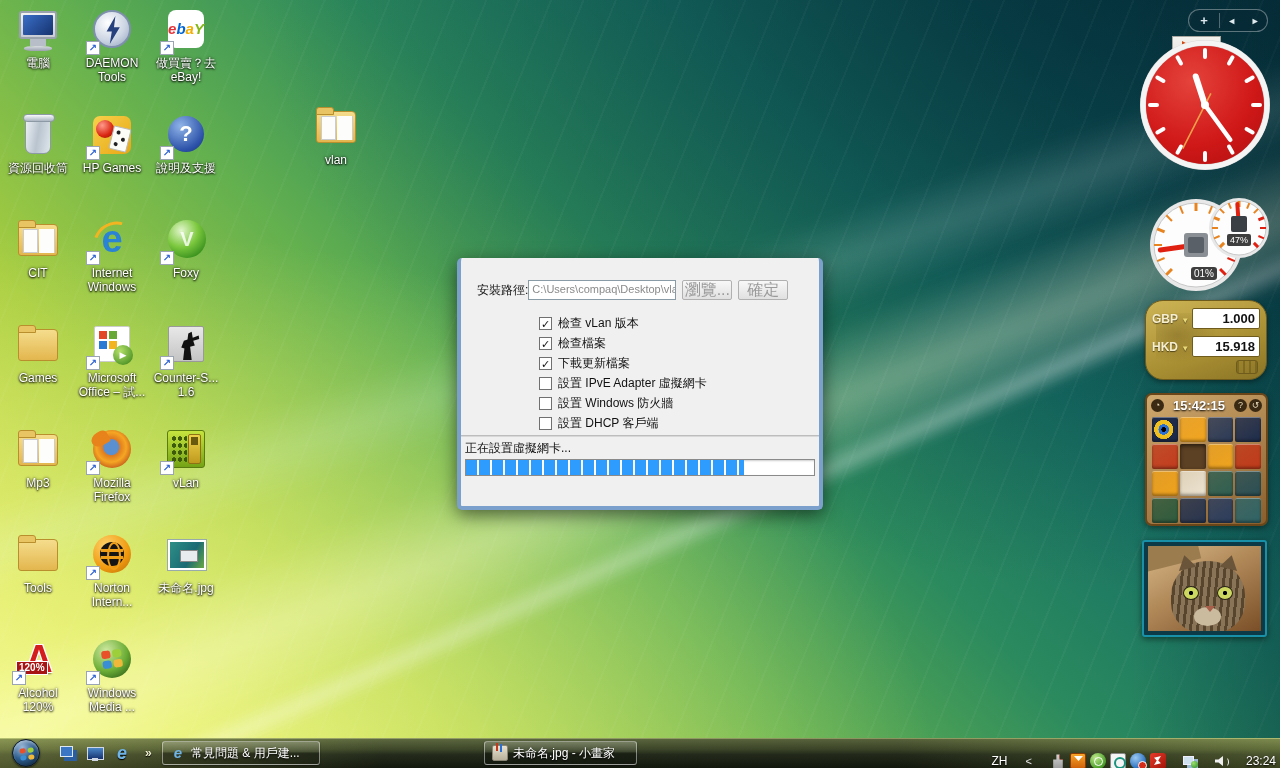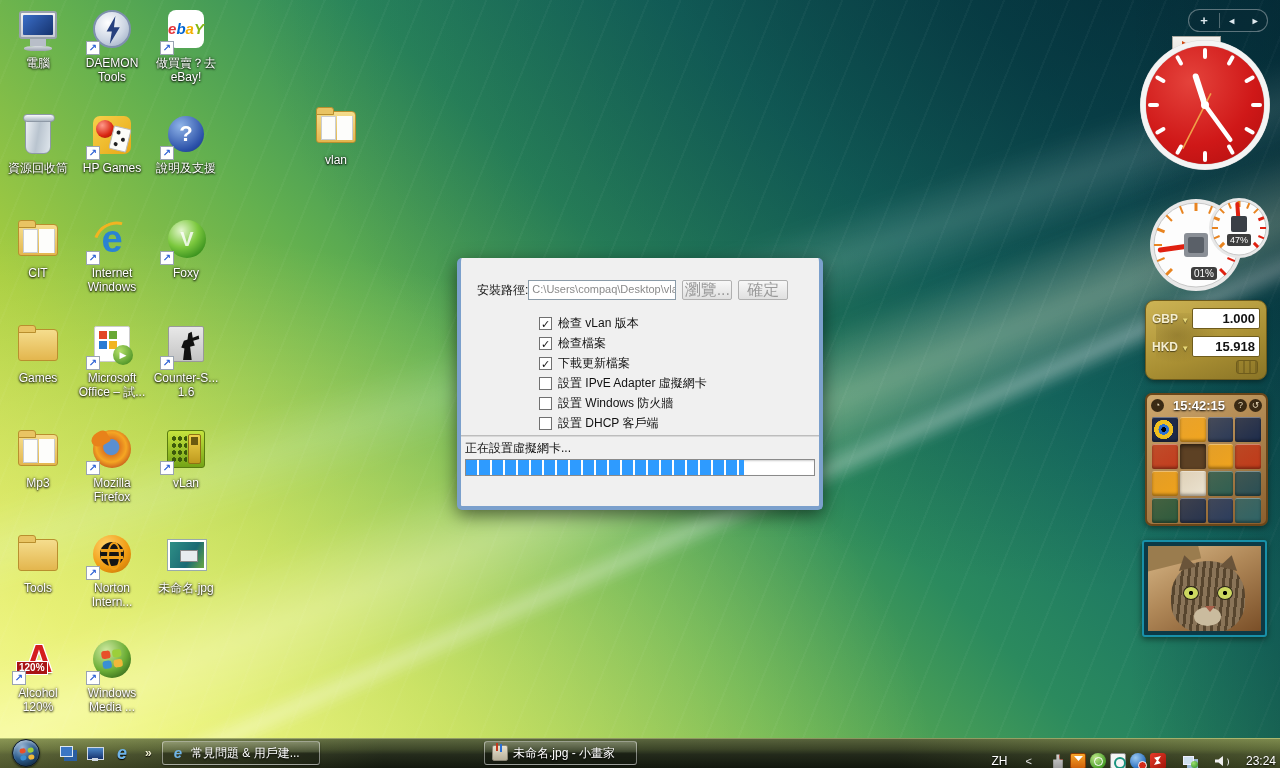--- a/index.html
+++ b/index.html
@@ -99,21 +99,21 @@
   .sb-controls .arr { flex:1; text-align:center; font-size:9px; }
 
   .dl-gadget { position:absolute; left:1172px; top:36px; width:49px; height:53px; background:linear-gradient(#f4f2ee,#cfcdc6); border:1px solid #a8a69e; }
   .dl-gadget .a { position:absolute; left:9px; width:30px; height:13px; background:#d14810; clip-path:polygon(0 0,50% 60%,100% 0,100% 40%,50% 100%,0 40%); }
   .dl-gadget .a1{top:4px}.dl-gadget .a2{top:18px}.dl-gadget .a3{top:32px}
 
   .clock-gadget { position:absolute; left:1138px; top:38px; width:134px; height:134px; }
   .gauge-big { position:absolute; left:1148px; top:197px; width:96px; height:96px; }
   .gauge-small { position:absolute; left:1207px; top:196px; width:64px; height:64px; }
 
-  .currency { position:absolute; left:1145px; top:300px; width:122px; height:80px; border-radius:9px; background:linear-gradient(160deg,#cdb455,#a98f33 60%,#8a7426); border:1px solid #6f5c1c; box-shadow:0 2px 5px rgba(0,0,0,.4); padding:7px 6px; }
+  .currency { position:absolute; left:1145px; top:300px; width:122px; height:80px; border-radius:18px; background:linear-gradient(160deg,#cdb455,#a98f33 60%,#8a7426); border:1px solid #6f5c1c; box-shadow:0 2px 5px rgba(0,0,0,.4); padding:7px 6px; }
   .currency::before { content:""; position:absolute; left:10px; top:12px; width:70px; height:55px; background:radial-gradient(ellipse at 30% 40%, rgba(60,45,5,.25), transparent 60%); }
   .cur-row { position:relative; display:flex; align-items:center; margin-bottom:7px; }
   .cur-code { width:40px; color:#f5eecf; font-size:12px; font-weight:bold; text-shadow:0 1px 1px rgba(0,0,0,.5); }
   .cur-code .caret { color:#e8d878; font-size:8px; }
   .cur-val { flex:1; background:#fff; border:1px solid #6f5c1c; border-radius:2px; font-size:13px; font-weight:bold; color:#111; text-align:right; padding:2px 4px; }
   .chip { position:absolute; right:8px; bottom:5px; width:22px; height:14px; border:1px solid #6f5c1c; border-radius:3px; background:repeating-linear-gradient(90deg, rgba(111,92,28,.6) 0 2px, transparent 2px 6px); }
 
   .puzzle { position:absolute; left:1145px; top:393px; width:123px; height:133px; background:linear-gradient(150deg,#cfa96e,#8a5f2e); border:2px solid #6a4518; border-radius:7px; box-shadow:0 2px 6px rgba(0,0,0,.45); }
   .pz-head { position:relative; height:20px; display:flex; align-items:center; padding:0 4px; }
   .pz-ico { width:13px; height:13px; border-radius:50%; background:#3a2a14; color:#e8d8b8; font-size:9px; line-height:13px; text-align:center; }

